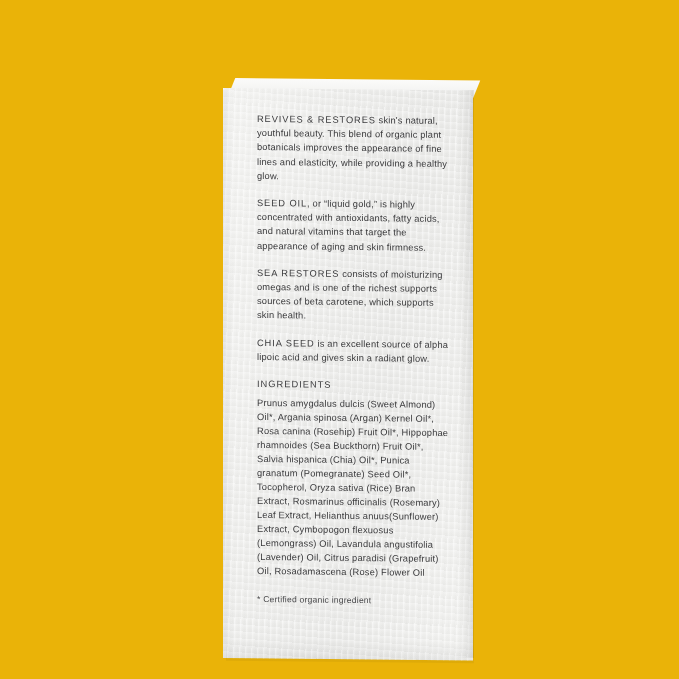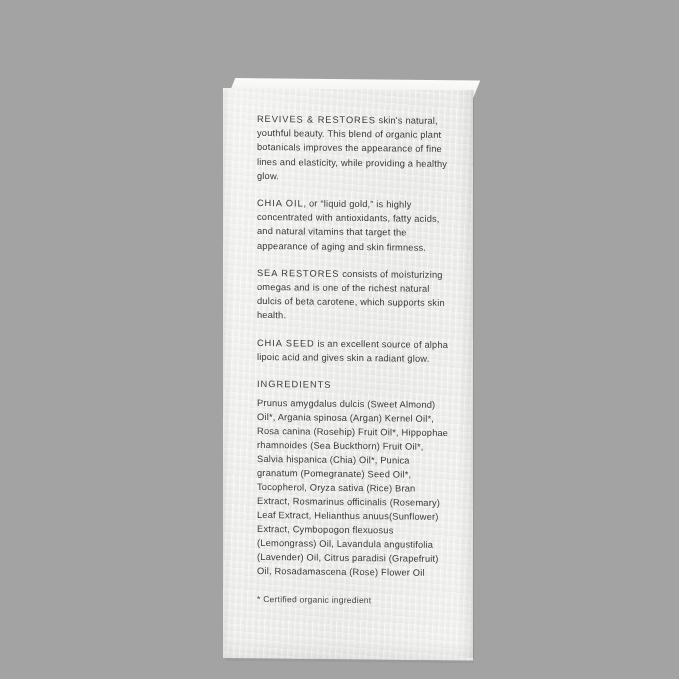--- a/index.html
+++ b/index.html
@@ -11,21 +11,21 @@
     width: 679px;
     height: 679px;
     font-family: "Liberation Sans", sans-serif;
     overflow: hidden;
   }
 
   .scene {
     position: relative;
     width: 679px;
     height: 679px;
-    background: #a3a3a3;
+    background: #eab308;
   }
 
   
   .box {
     position: absolute;
     left: 223px;
     top: 88px;
     width: 250px;
     height: 570px;
     background: linear-gradient(100deg, #f3f3f1 0%, #ececea 35%, #e9e9e7 60%, #f1f1ef 100%);
@@ -133,25 +133,25 @@
   <div class="box-edge"></div>
   <div class="box-bottom-shadow"></div>
 
   <div class="panel">
 
     <p class="para">
       <span class="lead">REVIVES &amp; RESTORES</span><span> skin's natural, youthful beauty. This blend of organic plant botanicals improves the appearance of fine lines and elasticity, while providing a healthy glow.</span>
     </p>
 
     <p class="para">
-      <span class="lead">CHIA OIL</span><span>, or “liquid gold,” is highly concentrated with antioxidants, fatty acids, and natural vitamins that target the appearance of aging and skin firmness.</span>
+      <span class="lead">SEED OIL</span><span>, or “liquid gold,” is highly concentrated with antioxidants, fatty acids, and natural vitamins that target the appearance of aging and skin firmness.</span>
     </p>
 
     <p class="para">
-      <span class="lead">SEA RESTORES</span><span> consists of moisturizing omegas and is one of the richest natural dulcis of beta carotene, which supports skin health.</span>
+      <span class="lead">SEA RESTORES</span><span> consists of moisturizing omegas and is one of the richest supports sources of beta carotene, which supports skin health.</span>
     </p>
 
     <p class="para">
       <span class="lead">CHIA SEED</span><span> is an excellent source of alpha lipoic acid and gives skin a radiant glow.</span>
     </p>
 
     <p class="ing-heading">INGREDIENTS</p>
 
     <p class="ingredients">Prunus amygdalus dulcis (Sweet Almond) Oil*, Argania spinosa (Argan) Kernel Oil*, Rosa canina (Rosehip) Fruit Oil*, Hippophae rhamnoides (Sea Buckthorn) Fruit Oil*, Salvia hispanica (Chia) Oil*, Punica granatum (Pomegranate) Seed Oil*, Tocopherol, Oryza sativa (Rice) Bran Extract, Rosmarinus officinalis (Rosemary) Leaf Extract, Helianthus anuus(Sunflower) Extract, Cymbopogon flexuosus (Lemongrass) Oil, Lavandula angustifolia (Lavender) Oil, Citrus paradisi (Grapefruit) Oil, Rosadamascena (Rose) Flower Oil</p>
 

